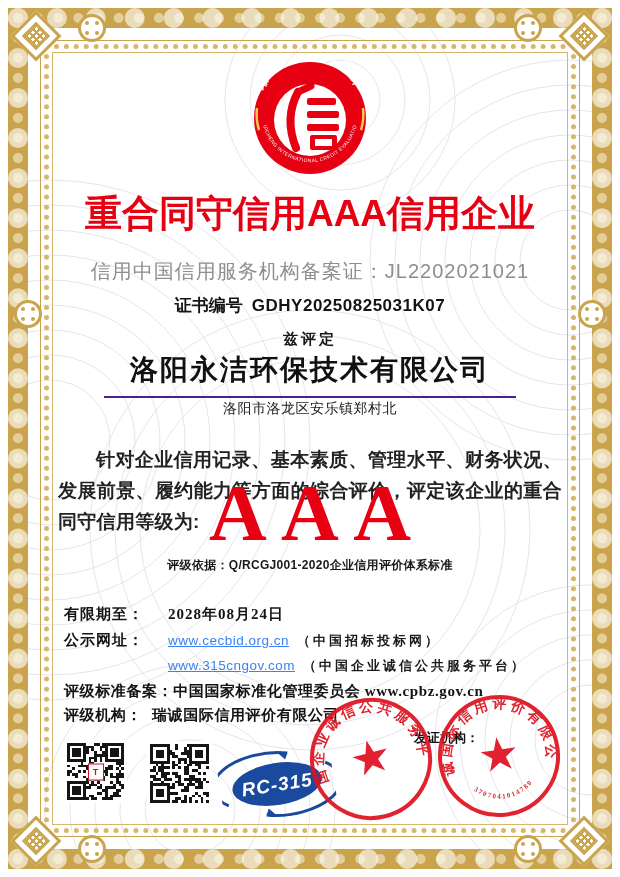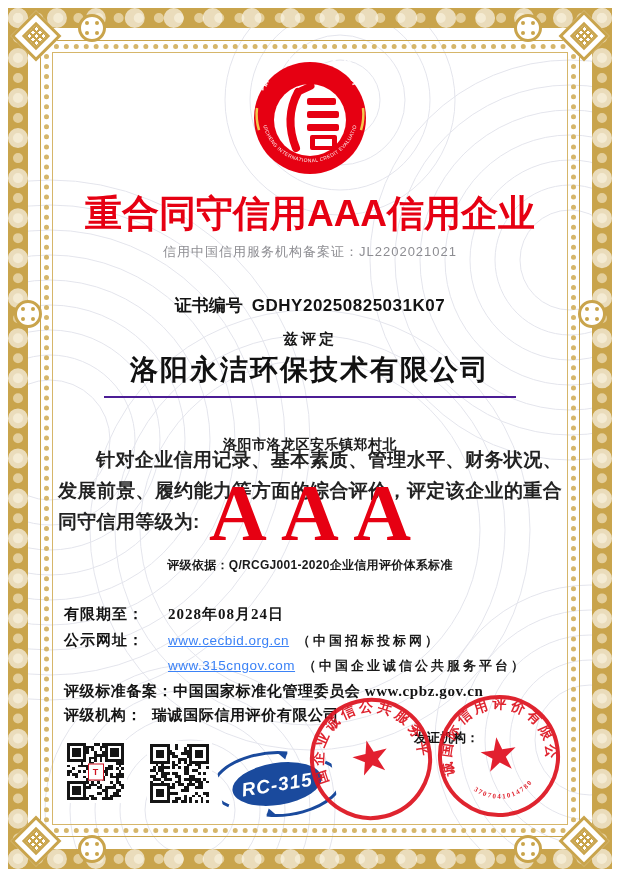--- a/index.html
+++ b/index.html
@@ -31,30 +31,30 @@
   .br-l1{left:14px;top:300px}.br-r1{right:14px;top:300px}
 
   .content{position:absolute;inset:0;z-index:3;}
 
   
   .logo{position:absolute;left:50%;top:56px;transform:translateX(-50%);width:118px;height:118px;}
 
   
   .title{position:absolute;top:189px;width:100%;text-align:center;
     font-size:37px;font-weight:bold;color:#e60012;letter-spacing:0px;font-family:"Liberation Sans","DejaVu Sans",sans-serif;}
-  .subtitle{position:absolute;top:243px;width:100%;text-align:center;font-size:13px;color:#8d8d92;letter-spacing:1px;}
+  .subtitle{position:absolute;top:258px;width:100%;text-align:center;font-size:20px;color:#8d8d92;letter-spacing:1px;}
   .certno{position:absolute;top:294px;width:100%;text-align:center;font-size:17px;font-weight:bold;color:#141414;}
   .certno .val{margin-left:9px;letter-spacing:.5px;}
   .hereby{position:absolute;top:330px;width:100%;text-align:center;font-size:15px;font-weight:bold;
     font-family:"Liberation Serif","DejaVu Serif",serif;letter-spacing:3px;color:#1a1a1a;}
   .company-wrap{position:absolute;top:351px;width:100%;text-align:center;}
   .company{display:inline-block;font-size:28px;font-weight:bold;color:#111;
     font-family:"Liberation Serif","DejaVu Serif",serif;letter-spacing:2px;
     border-bottom:2px solid #4c1d95;padding:0 26px 7px;}
-  .address{position:absolute;top:400px;width:100%;text-align:center;font-size:14px;font-weight:bold;color:#1c1c1c;letter-spacing:.5px;margin-top:36px;}
+  .address{position:absolute;top:400px;width:100%;text-align:center;font-size:14px;font-weight:normal;color:#1c1c1c;letter-spacing:.5px;}
   .bodytext{position:absolute;top:426px;left:58px;width:504px;font-size:19px;font-weight:bold;color:#222;
     line-height:1.62;text-indent:2em;text-align:justify;letter-spacing:.3px;}
 
   .grade{position:absolute;top:468px;width:100%;text-align:center;font-size:80px;font-weight:bold;color:#e60012;
     font-family:"Liberation Serif","DejaVu Serif",serif;letter-spacing:.18em;text-indent:.18em;}
   .basis{position:absolute;top:557px;width:100%;text-align:center;font-size:12px;font-weight:bold;color:#1a1a1a;letter-spacing:.3px;}
 
   
   .row{position:absolute;left:64px;white-space:nowrap;font-size:15px;color:#141414;}
   .row .lbl{font-family:"Liberation Serif","DejaVu Serif",serif;font-weight:bold;letter-spacing:1px;display:inline-block;min-width:92px;}

